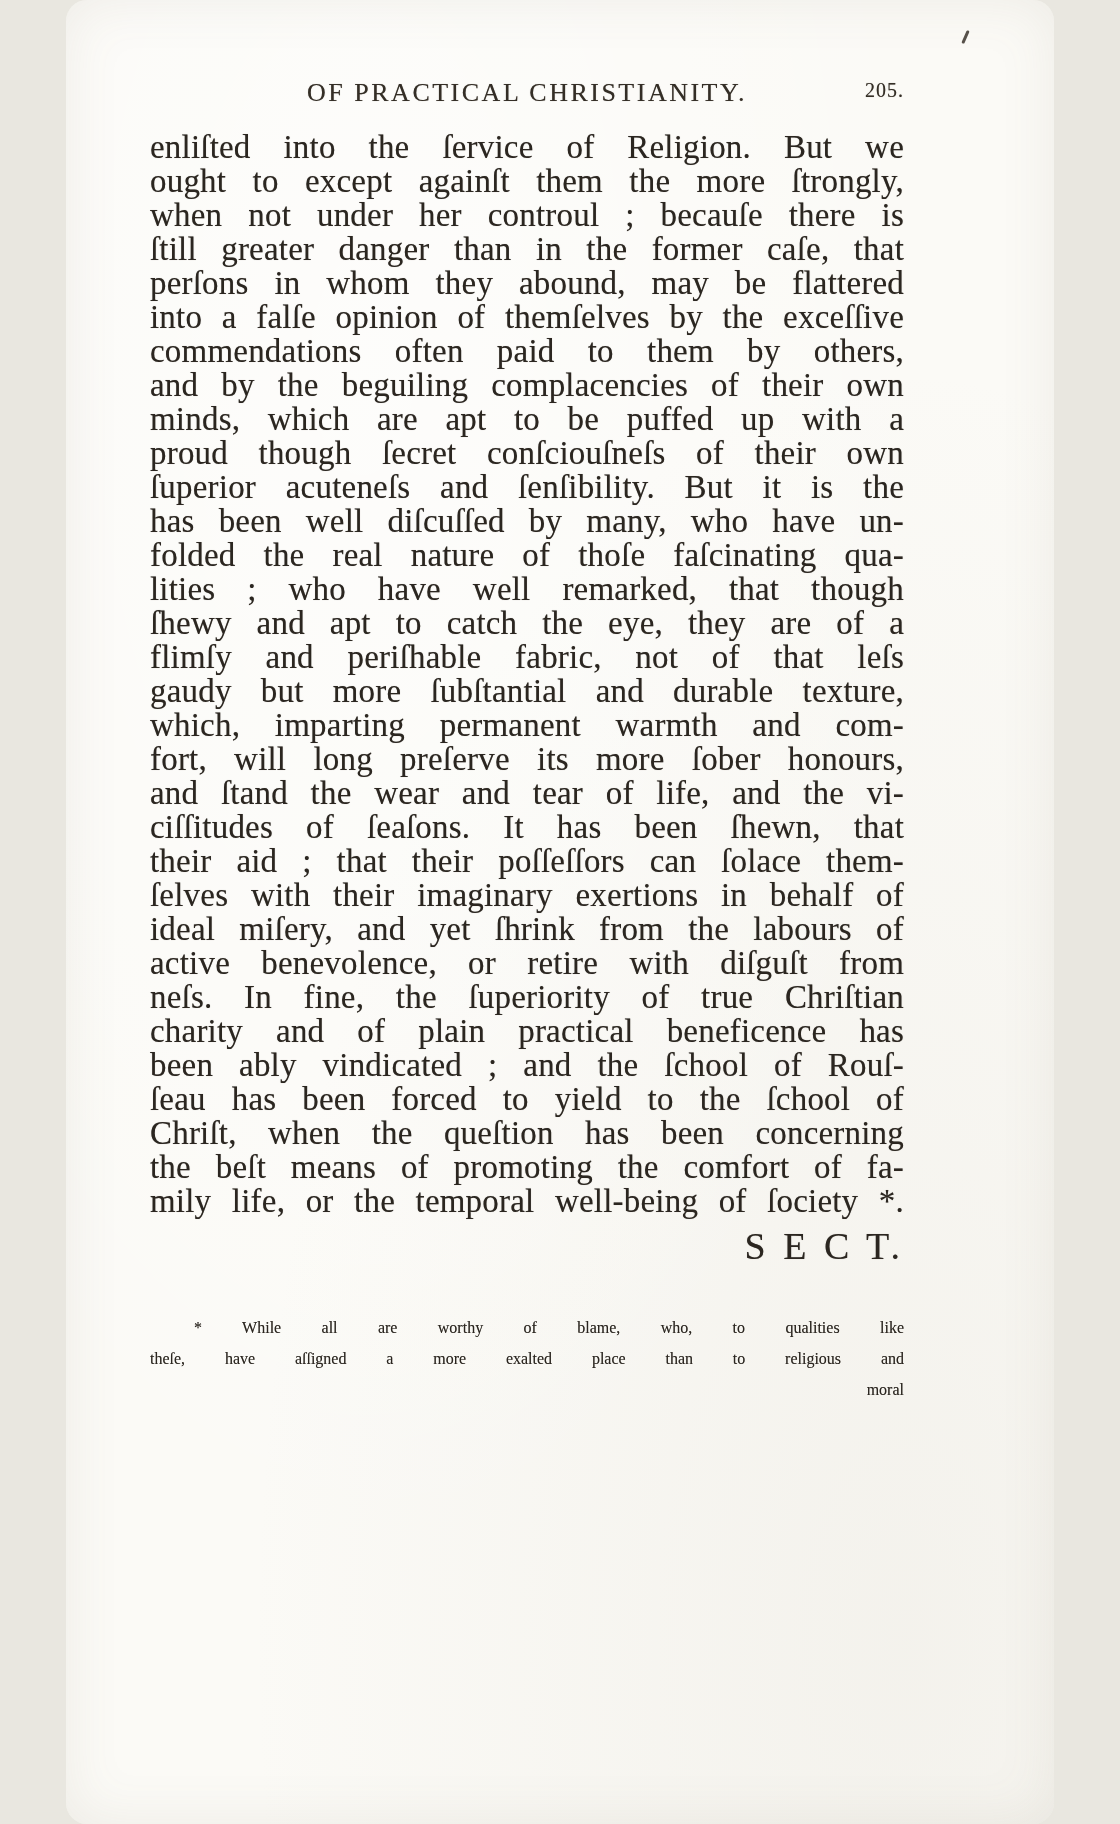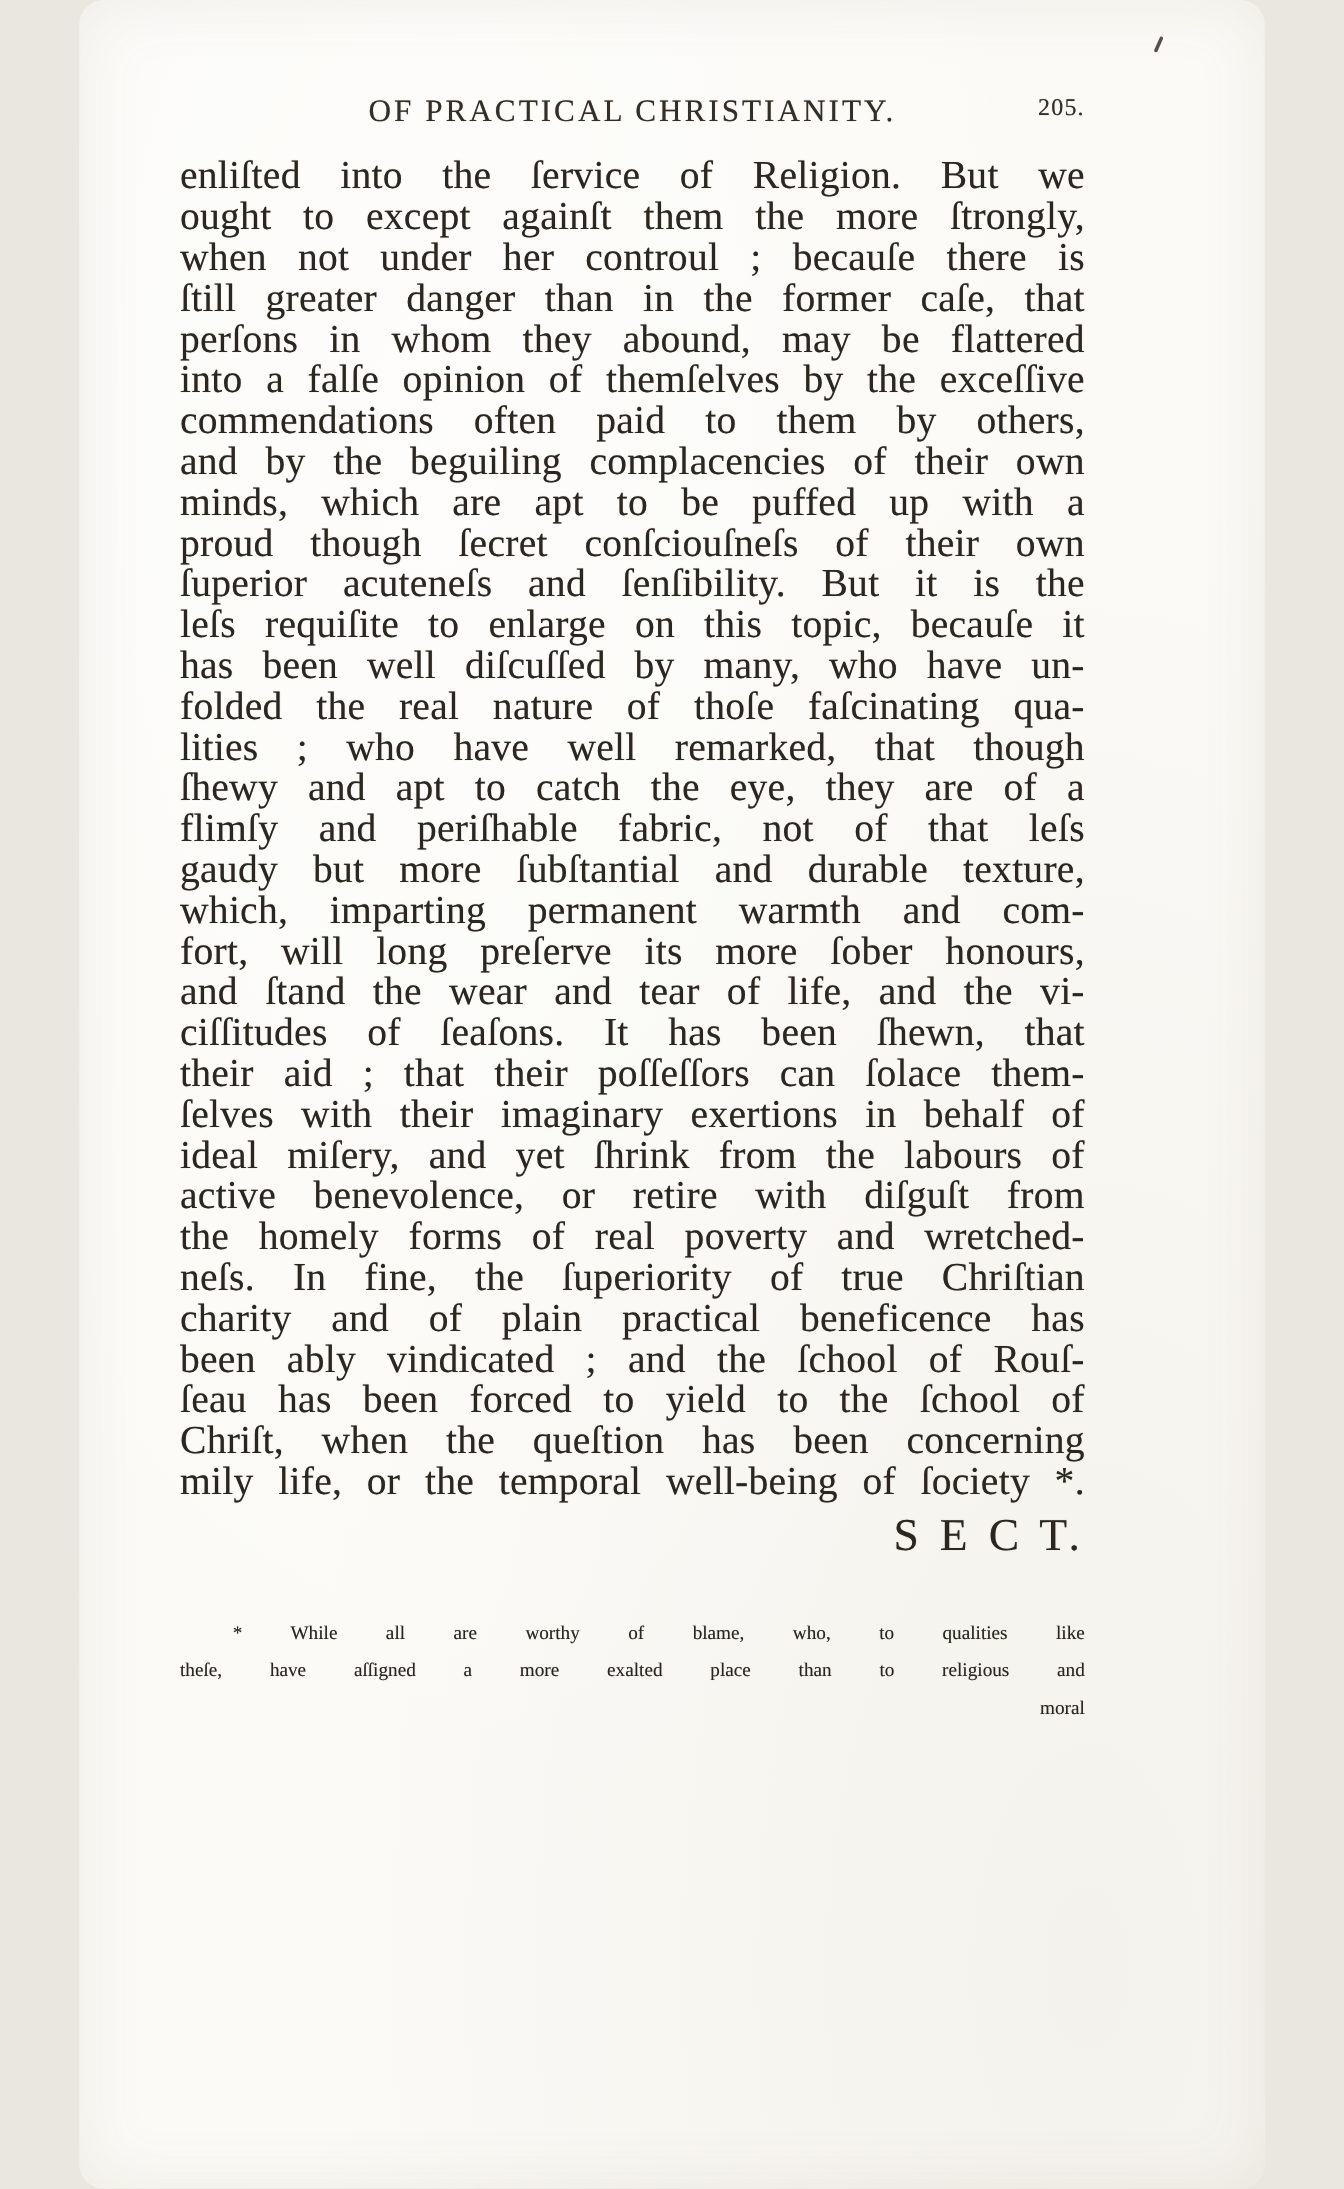--- a/index.html
+++ b/index.html
@@ -117,41 +117,40 @@
         <div class="line">ought to except againſt them the more ſtrongly,</div>
         <div class="line">when not under her controul ; becauſe there is</div>
         <div class="line">ſtill greater danger than in the former caſe, that</div>
         <div class="line">perſons in whom they abound, may be flattered</div>
         <div class="line">into a falſe opinion of themſelves by the exceſſive</div>
         <div class="line">commendations often paid to them by others,</div>
         <div class="line">and by the beguiling complacencies of their own</div>
         <div class="line">minds, which are apt to be puffed up with a</div>
         <div class="line">proud though ſecret conſciouſneſs of their own</div>
         <div class="line">ſuperior acuteneſs and ſenſibility.  But it is the</div>
-        <div class="line">leſs requiſite to enlarge on this topic, becauſe it</div>
         <div class="line">has been well diſcuſſed by many, who have un-</div>
         <div class="line">folded the real nature of thoſe faſcinating qua-</div>
         <div class="line">lities ; who have well remarked, that though</div>
         <div class="line">ſhewy and apt to catch the eye, they are of a</div>
         <div class="line">flimſy and periſhable fabric, not of that leſs</div>
         <div class="line">gaudy but more ſubſtantial and durable texture,</div>
         <div class="line">which, imparting permanent warmth and com-</div>
         <div class="line">fort, will long preſerve its more ſober honours,</div>
         <div class="line">and ſtand the wear and tear of life, and the vi-</div>
         <div class="line">ciſſitudes of ſeaſons.  It has been ſhewn, that</div>
         <div class="line">their aid ; that their poſſeſſors can ſolace them-</div>
         <div class="line">ſelves with their imaginary exertions in behalf of</div>
         <div class="line">ideal miſery, and yet ſhrink from the labours of</div>
         <div class="line">active benevolence, or retire with diſguſt from</div>
-        <div class="line">the homely forms of real poverty and wretched-</div>
         <div class="line">neſs.  In fine, the ſuperiority of true Chriſtian</div>
         <div class="line">charity and of plain practical beneficence has</div>
         <div class="line">been ably vindicated ; and the ſchool of Rouſ-</div>
         <div class="line">ſeau has been forced to yield to the ſchool of</div>
         <div class="line">Chriſt, when the queſtion has been concerning</div>
+        <div class="line">the beſt means of promoting the comfort of fa-</div>
         <div class="line">mily life, or the temporal well-being of ſociety *.</div>
       </div>
 
     <div class="sect-line">S E C T.</div>
 
     <div class="footnote">
       <div id="footnote-lines">
           <div class="fn-line">* While all are worthy of blame, who, to qualities like</div>
           <div class="fn-line">theſe, have aſſigned a more exalted place than to religious and</div>
         </div>

